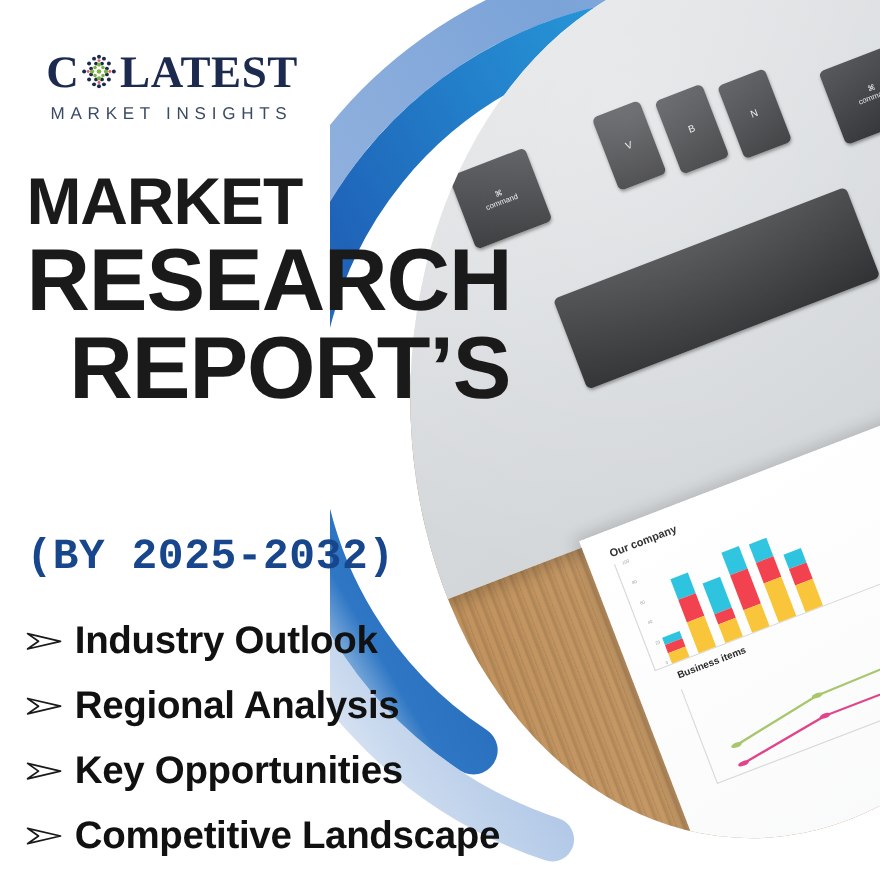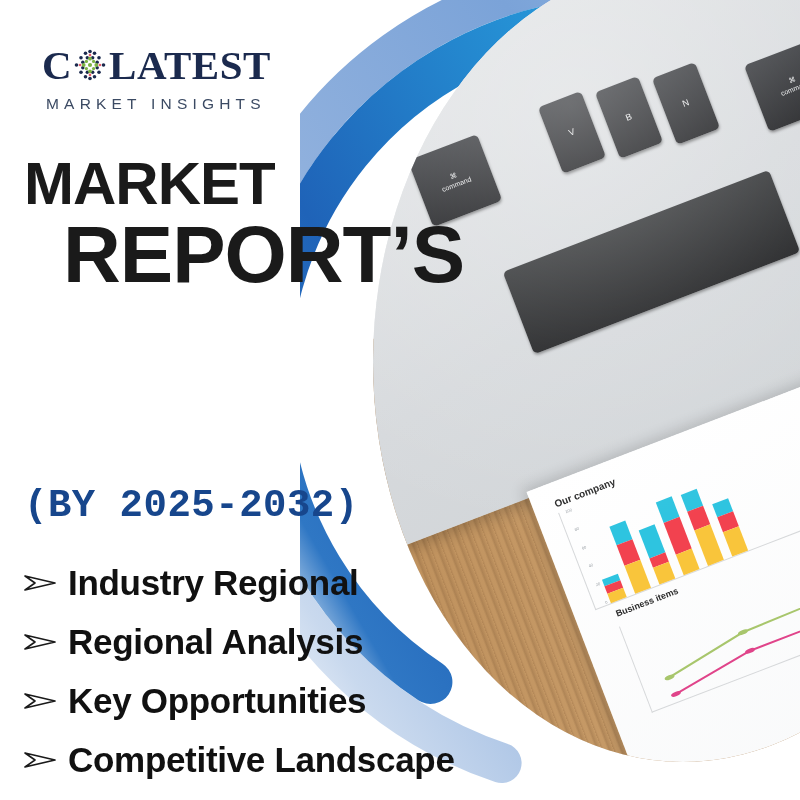--- a/index.html
+++ b/index.html
@@ -451,33 +451,34 @@
             </g>
           </svg>
         </span>
         <span class="logo-rest">LATEST</span>
       </div>
       <div class="logo-tagline">MARKET INSIGHTS</div>
     </div>
 
     <div class="headline">
       <span class="h-line h-market">MARKET</span>
+      <span class="h-line h-research">RESEARCH</span>
       <span class="h-line h-reports">REPORT’S</span>
     </div>
 
     <div class="subhead">(BY 2025-2032)</div>
 
     <ul class="bullets">
       <li class="bullet-item">
         <span class="bullet-arrow">
           <svg width="34" height="20" viewBox="0 0 34 20" xmlns="http://www.w3.org/2000/svg" aria-hidden="true">
             <path d="M1 3 L31 10 L1 17 L11 10 Z" fill="#ffffff" stroke="#1a1a1a" stroke-width="1.6" stroke-linejoin="round"></path>
           </svg>
         </span>
-        <span class="bullet-text">Industry Regional</span>
+        <span class="bullet-text">Industry Outlook</span>
       </li>
       <li class="bullet-item">
         <span class="bullet-arrow">
           <svg width="34" height="20" viewBox="0 0 34 20" xmlns="http://www.w3.org/2000/svg" aria-hidden="true">
             <path d="M1 3 L31 10 L1 17 L11 10 Z" fill="#ffffff" stroke="#1a1a1a" stroke-width="1.6" stroke-linejoin="round"></path>
           </svg>
         </span>
         <span class="bullet-text">Regional Analysis</span>
       </li>
       <li class="bullet-item">

